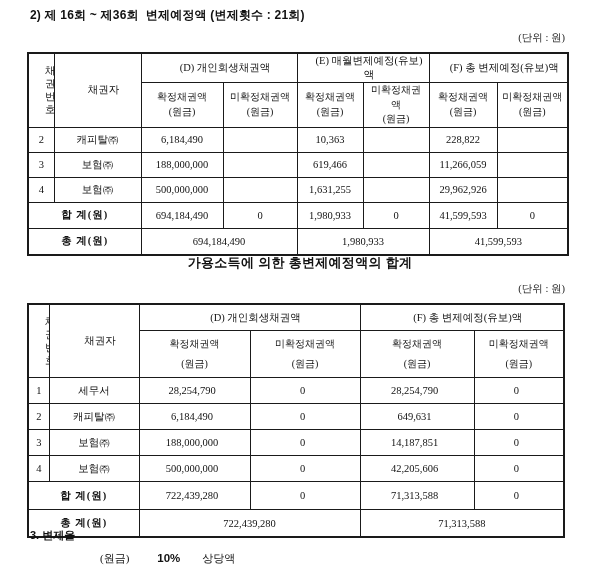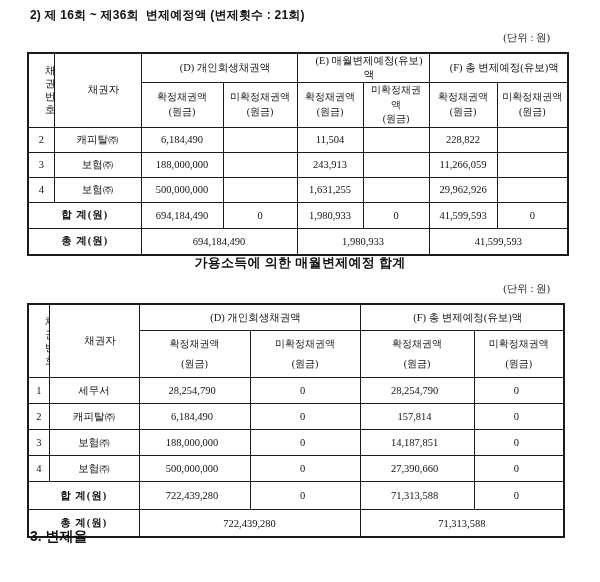--- a/index.html
+++ b/index.html
@@ -6,33 +6,33 @@
   .page{
     position:relative;width:600px;height:582px;background:#ffffff;
     font-family:"Liberation Serif","DejaVu Serif",serif;color:#111;overflow:hidden;
   }
   .doc-title{
     position:absolute;left:30px;top:7px;
     font-family:"Liberation Sans","DejaVu Sans",sans-serif;
     font-weight:bold;font-size:12px;letter-spacing:.2px;white-space:pre;
   }
   .unit-label{
-    position:absolute;right:50px;font-size:10.5px;color:#222;margin-left:32px;
+    position:absolute;right:35px;font-size:10.5px;color:#222;margin-left:32px;
   }
   .unit1{top:31px;}
   .unit2{top:282px;}
   .sec2-title{
     position:absolute;left:0;top:254px;width:100%;text-align:center;
     font-family:"Liberation Sans","DejaVu Sans",sans-serif;
     font-weight:bold;font-size:13px;letter-spacing:.3px;
   }
   .sec3-title{
     position:absolute;left:30px;top:528px;
     font-family:"Liberation Sans","DejaVu Sans",sans-serif;
-    font-weight:bold;font-size:14px;
+    font-weight:bold;font-size:11px;
   }
   .rate-line{
     position:absolute;left:100px;top:551px;font-size:11px;
   }
   .rate-line .gap1{display:inline-block;width:28px;}
   .rate-line .gap2{display:inline-block;width:22px;}
   .rate-value{font-family:"Liberation Sans","DejaVu Sans",sans-serif;font-weight:bold;font-size:11.5px;}
   table.t{
     position:absolute;border-collapse:collapse;table-layout:fixed;
     border:2px solid #1a1a1a;font-size:10.5px;color:#111;
@@ -100,31 +100,31 @@
         <td class="gs">확정채권액
 (원금)</td>
         <td>미확정채권액
 (원금)</td>
       </tr>
       <tr class="drow">
         <td>2</td>
         <td>캐피탈㈜</td>
         <td class="num gs">6,184,490</td>
         <td class="num"></td>
-        <td class="num gs">11,504</td>
+        <td class="num gs">10,363</td>
         <td class="num"></td>
         <td class="num gs">228,822</td>
         <td class="num"></td>
       </tr>
       <tr class="drow">
         <td>3</td>
         <td>보험㈜</td>
         <td class="num gs">188,000,000</td>
         <td class="num"></td>
-        <td class="num gs">243,913</td>
+        <td class="num gs">619,466</td>
         <td class="num"></td>
         <td class="num gs">11,266,059</td>
         <td class="num"></td>
       </tr>
       <tr class="drow">
         <td>4</td>
         <td>보험㈜</td>
         <td class="num gs">500,000,000</td>
         <td class="num"></td>
         <td class="num gs">1,631,255</td>
@@ -143,21 +143,21 @@
       </tr>
       <tr class="totrow">
         <td colspan="2" class="lab">총  계(원)</td>
         <td colspan="2" class="cnum gs">694,184,490</td>
         <td colspan="2" class="cnum gs">1,980,933</td>
         <td colspan="2" class="cnum gs">41,599,593</td>
       </tr>
     </tbody>
   </table>
 
-  <div class="sec2-title">가용소득에 의한 매월변제예정 합계</div>
+  <div class="sec2-title">가용소득에 의한 총변제예정액의 합계</div>
   <div class="unit-label unit2">(단위 : 원)</div>
 
   <table class="t t2">
     <colgroup>
       <col style="width:21px">
         <col style="width:90px">
       <col style="width:111px">
         <col style="width:110px">
       <col style="width:114px">
         <col style="width:90px">
@@ -186,49 +186,52 @@
         <td class="num gs">28,254,790</td>
         <td class="num">0</td>
         <td class="num gs">28,254,790</td>
         <td class="num">0</td>
       </tr>
       <tr class="drow">
         <td>2</td>
         <td>캐피탈㈜</td>
         <td class="num gs">6,184,490</td>
         <td class="num">0</td>
-        <td class="num gs">157,814</td>
+        <td class="num gs">649,631</td>
         <td class="num">0</td>
       </tr>
       <tr class="drow">
         <td>3</td>
         <td>보험㈜</td>
         <td class="num gs">188,000,000</td>
         <td class="num">0</td>
         <td class="num gs">14,187,851</td>
         <td class="num">0</td>
       </tr>
       <tr class="drow">
         <td>4</td>
         <td>보험㈜</td>
         <td class="num gs">500,000,000</td>
         <td class="num">0</td>
-        <td class="num gs">27,390,660</td>
+        <td class="num gs">42,205,606</td>
         <td class="num">0</td>
       </tr>
       <tr class="sumrow">
         <td colspan="2" class="lab">합  계(원)</td>
         <td class="num gs">722,439,280</td>
         <td class="num">0</td>
         <td class="num gs">71,313,588</td>
         <td class="num">0</td>
       </tr>
       <tr class="totrow">
         <td colspan="2" class="lab">총  계(원)</td>
         <td colspan="2" class="cnum gs">722,439,280</td>
         <td colspan="2" class="cnum gs">71,313,588</td>
       </tr>
     </tbody>
   </table>
 
   <div class="sec3-title">3. 변제율</div>
+  <div class="rate-line">
+    <span>(원금)</span><span class="gap1"></span><span class="rate-value">10%</span><span class="gap2"></span><span>상당액</span>
+  </div>
 
 </div>
 
 </body></html>

